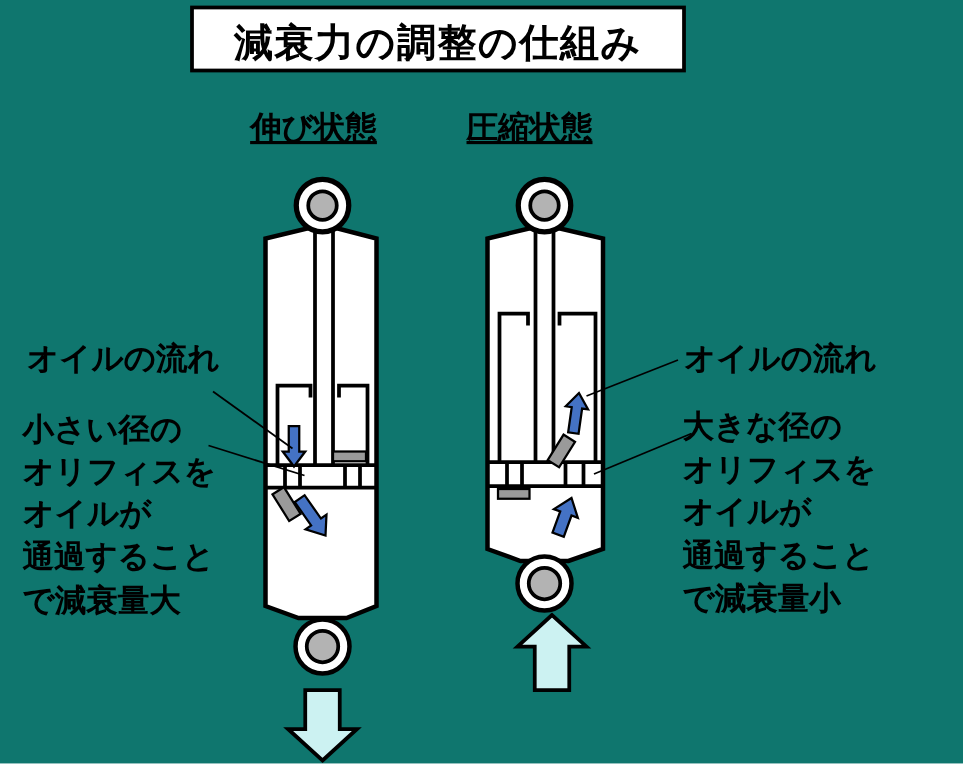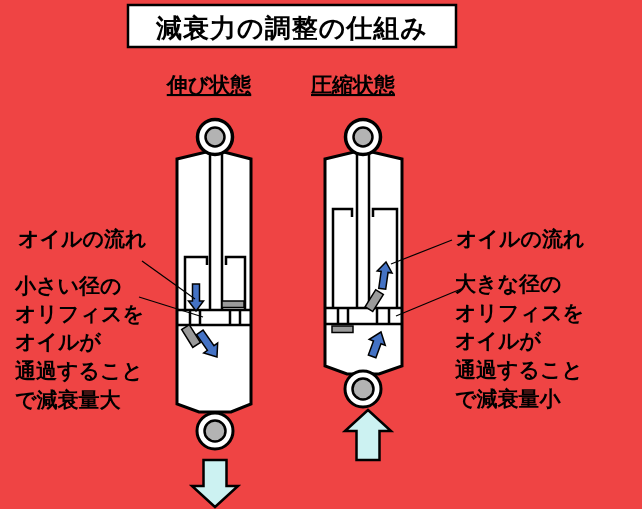--- a/index.html
+++ b/index.html
@@ -1,16 +1,16 @@
 <!DOCTYPE html>
 <html><head>
 <meta charset="utf-8">
 <style>
   html,body{margin:0;padding:0;background:#fff;}
-  .stage{position:relative;width:642px;height:509px;background:#ef4444;overflow:hidden;}
+  .stage{position:relative;width:642px;height:509px;background:#0f766e;overflow:hidden;}
   svg{display:block;}
   text{font-family:"Liberation Sans",sans-serif;font-weight:bold;fill:#000;}
   .t-title{font-size:26px;letter-spacing:1px;}
   .t-head{font-size:21px;}
   .t-body{font-size:21px;}
   .edge{stroke:#000;}
   .nofill{fill:none;}
   .fw{fill:#fff;}
   .w35{stroke-width:3.5;}
   .w3{stroke-width:3;}

